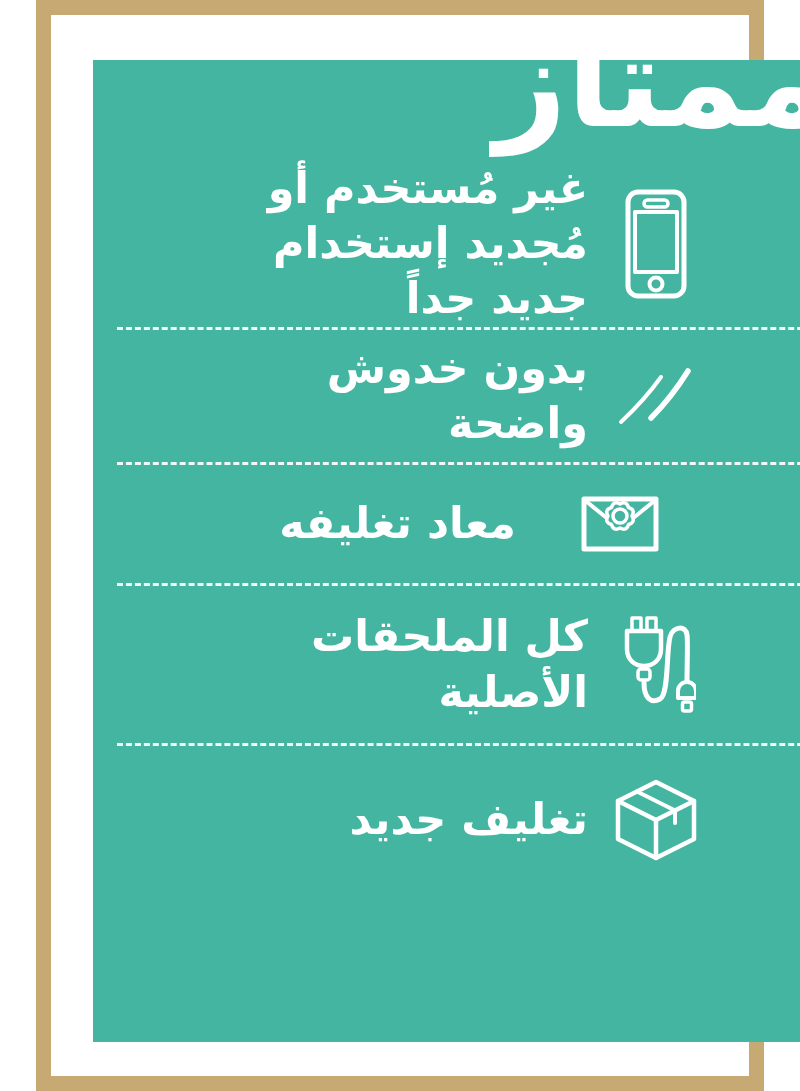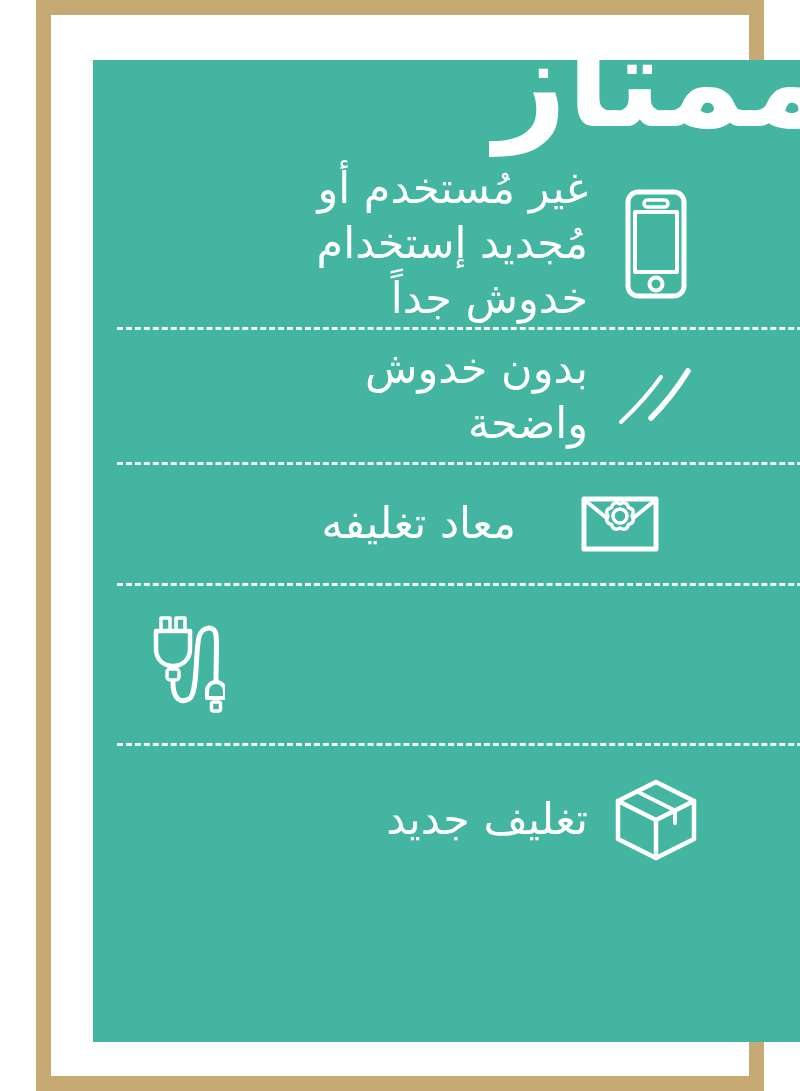--- a/index.html
+++ b/index.html
@@ -59,21 +59,21 @@
     box-sizing: border-box;
   }
   .row.sep {
     border-bottom: 3px dashed rgba(255,255,255,0.92);
   }
   .row-text {
     flex: 1;
     direction: rtl;
     text-align: right;
     color: #ffffff;
-    font-weight: normal;
+    font-weight: bold;
     font-size: 43px;
     line-height: 1.28;
     padding-left: 8px;
   }
   .row-icon {
     width: 104px;
     display: flex;
     align-items: center;
     justify-content: center;
     margin-left: 16px;
@@ -100,21 +100,21 @@
   <div class="card">
 
     <div class="title-clip">
       <div class="title-text">ممتاز</div>
     </div>
 
     <div class="row sep h-r1">
       <div class="row-text">
         <div>غير مُستخدم أو</div>
         <div>مُجديد إستخدام</div>
-        <div>خدوش جداً</div>
+        <div>جديد جداً</div>
       </div>
       <div class="row-icon">
         <svg width="62" height="110" viewBox="0 0 62 110" fill="none" stroke="#ffffff" stroke-linecap="round" stroke-linejoin="round">
           <rect x="3" y="3" width="56" height="104" rx="10" stroke-width="5"></rect>
           <rect x="19" y="11" width="24" height="7" rx="3.5" stroke-width="3.5"></rect>
           <rect x="10" y="23" width="42" height="60" stroke-width="4"></rect>
           <circle cx="31" cy="95" r="6.5" stroke-width="4"></circle>
         </svg>
       </div>
       <div class="row-end-spacer"></div>
@@ -145,20 +145,24 @@
           <path d="M72,7 L51,24" stroke-width="4"></path>
           <path d="M51,21 Q54.7,27.5 47.5,29.5 Q45.5,36.7 39,33 Q32.5,36.7 30.5,29.5 Q23.3,27.5 27,21 Q23.3,14.5 30.5,12.5 Q32.5,5.3 39,9 Q45.5,5.3 47.5,12.5 Q54.7,14.5 51,21 Z" fill="#43b5a1" stroke-width="3.5"></path>
           <circle cx="39" cy="21" r="7" stroke-width="3.5"></circle>
         </svg>
       </div>
       <div class="row-end-spacer"></div>
     </div>
 
 
     <div class="row sep h-r5">
+      <div class="row-text">
+        <div>كل الملحقات</div>
+        <div>الأصلية</div>
+      </div>
       <div class="row-icon">
         <svg width="80" height="104" viewBox="0 0 80 104" fill="none" stroke="#ffffff" stroke-linecap="round" stroke-linejoin="round">
           <rect x="16" y="5" width="9" height="13" stroke-width="3.5"></rect>
           <rect x="31" y="5" width="9" height="13" stroke-width="3.5"></rect>
           <path d="M11,18 H45 V36 C45,47 37,53 28,53 C19,53 11,47 11,36 Z" stroke-width="4.5"></path>
           <rect x="22" y="56" width="12" height="11" rx="3" stroke-width="3.5"></rect>
           <path d="M28,70 C28,85 35,91 44,86 C53,81 50,40 54,24 C57,13 70,12 71,22 C72,28 71,52 71,68" stroke-width="5"></path>
           <path d="M62,78 a9,9 0 0 1 18,0 v7 h-18 z" stroke-width="4"></path>
           <rect x="66.5" y="89" width="9" height="9" rx="2" stroke-width="3.5"></rect>
         </svg>

